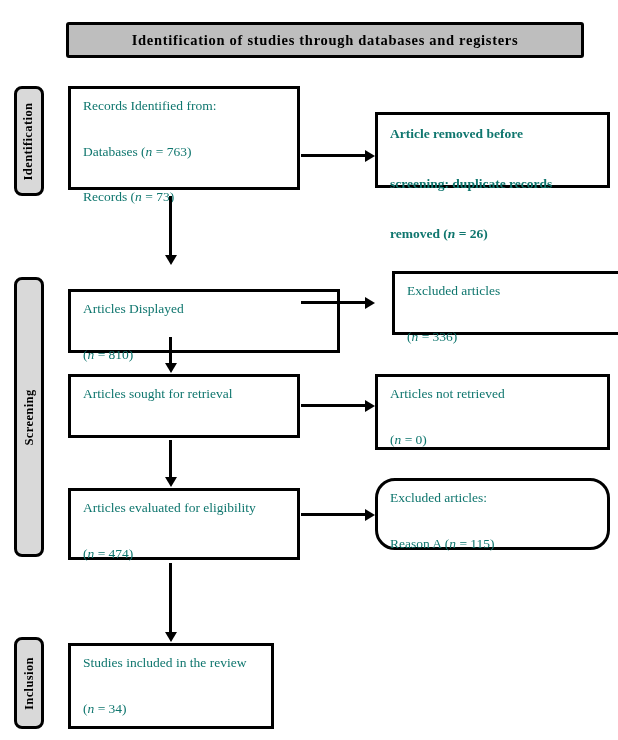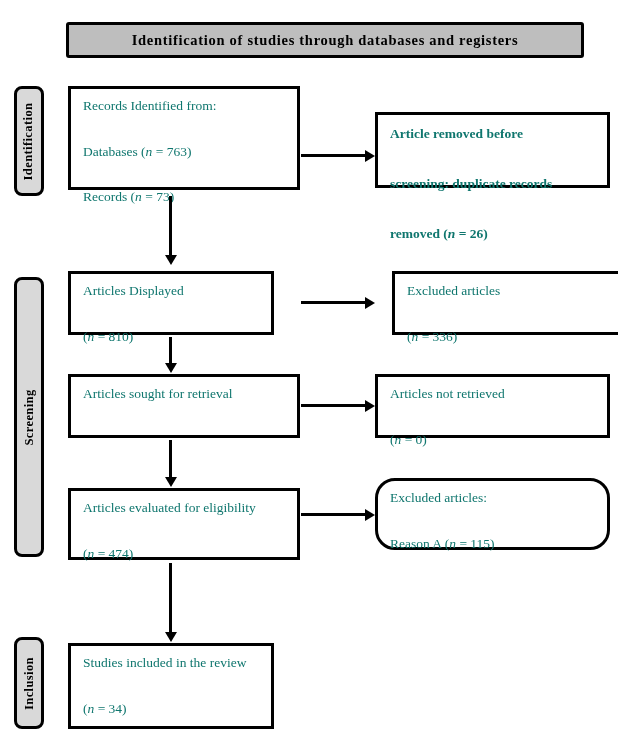--- a/index.html
+++ b/index.html
@@ -80,24 +80,24 @@
     white-space: nowrap;
   }
   .box p + p { margin-top: 32px; }
   .box.tight p + p { }
   .box.tight p { line-height: 1.35; }
   .ital { font-style: italic; }
 
   
   .box-records      { left: 68px;  top: 86px;  width: 232px; height: 104px; }
   .box-removed      { left: 375px; top: 112px; width: 235px; height: 76px; font-weight: bold;  }
-  .box-displayed    { left: 68px;  top: 271px; width: 206px; height: 64px;  }
+  .box-displayed    { left: 68px;  top: 289px; width: 272px; height: 64px;  }
   .box-excluded1    { left: 392px; top: 271px; width: 235px; height: 64px;  }
   .box-sought       { left: 68px;  top: 374px; width: 232px; height: 64px;  }
-  .box-notretrieved { left: 375px; top: 374px; width: 235px; height: 64px;  }
+  .box-notretrieved { left: 375px; top: 374px; width: 235px; height: 76px;  }
   .box-eligibility  { left: 68px;  top: 488px; width: 232px; height: 72px;  }
   .box-excluded2    { left: 375px; top: 478px; width: 235px; height: 72px; border-radius: 20px;  }
   .box-included     { left: 68px;  top: 643px; width: 206px; height: 86px;  }
 
   
   .arrow-v {
     position: absolute;
     width: 3px;
     background: #000000;
   }

